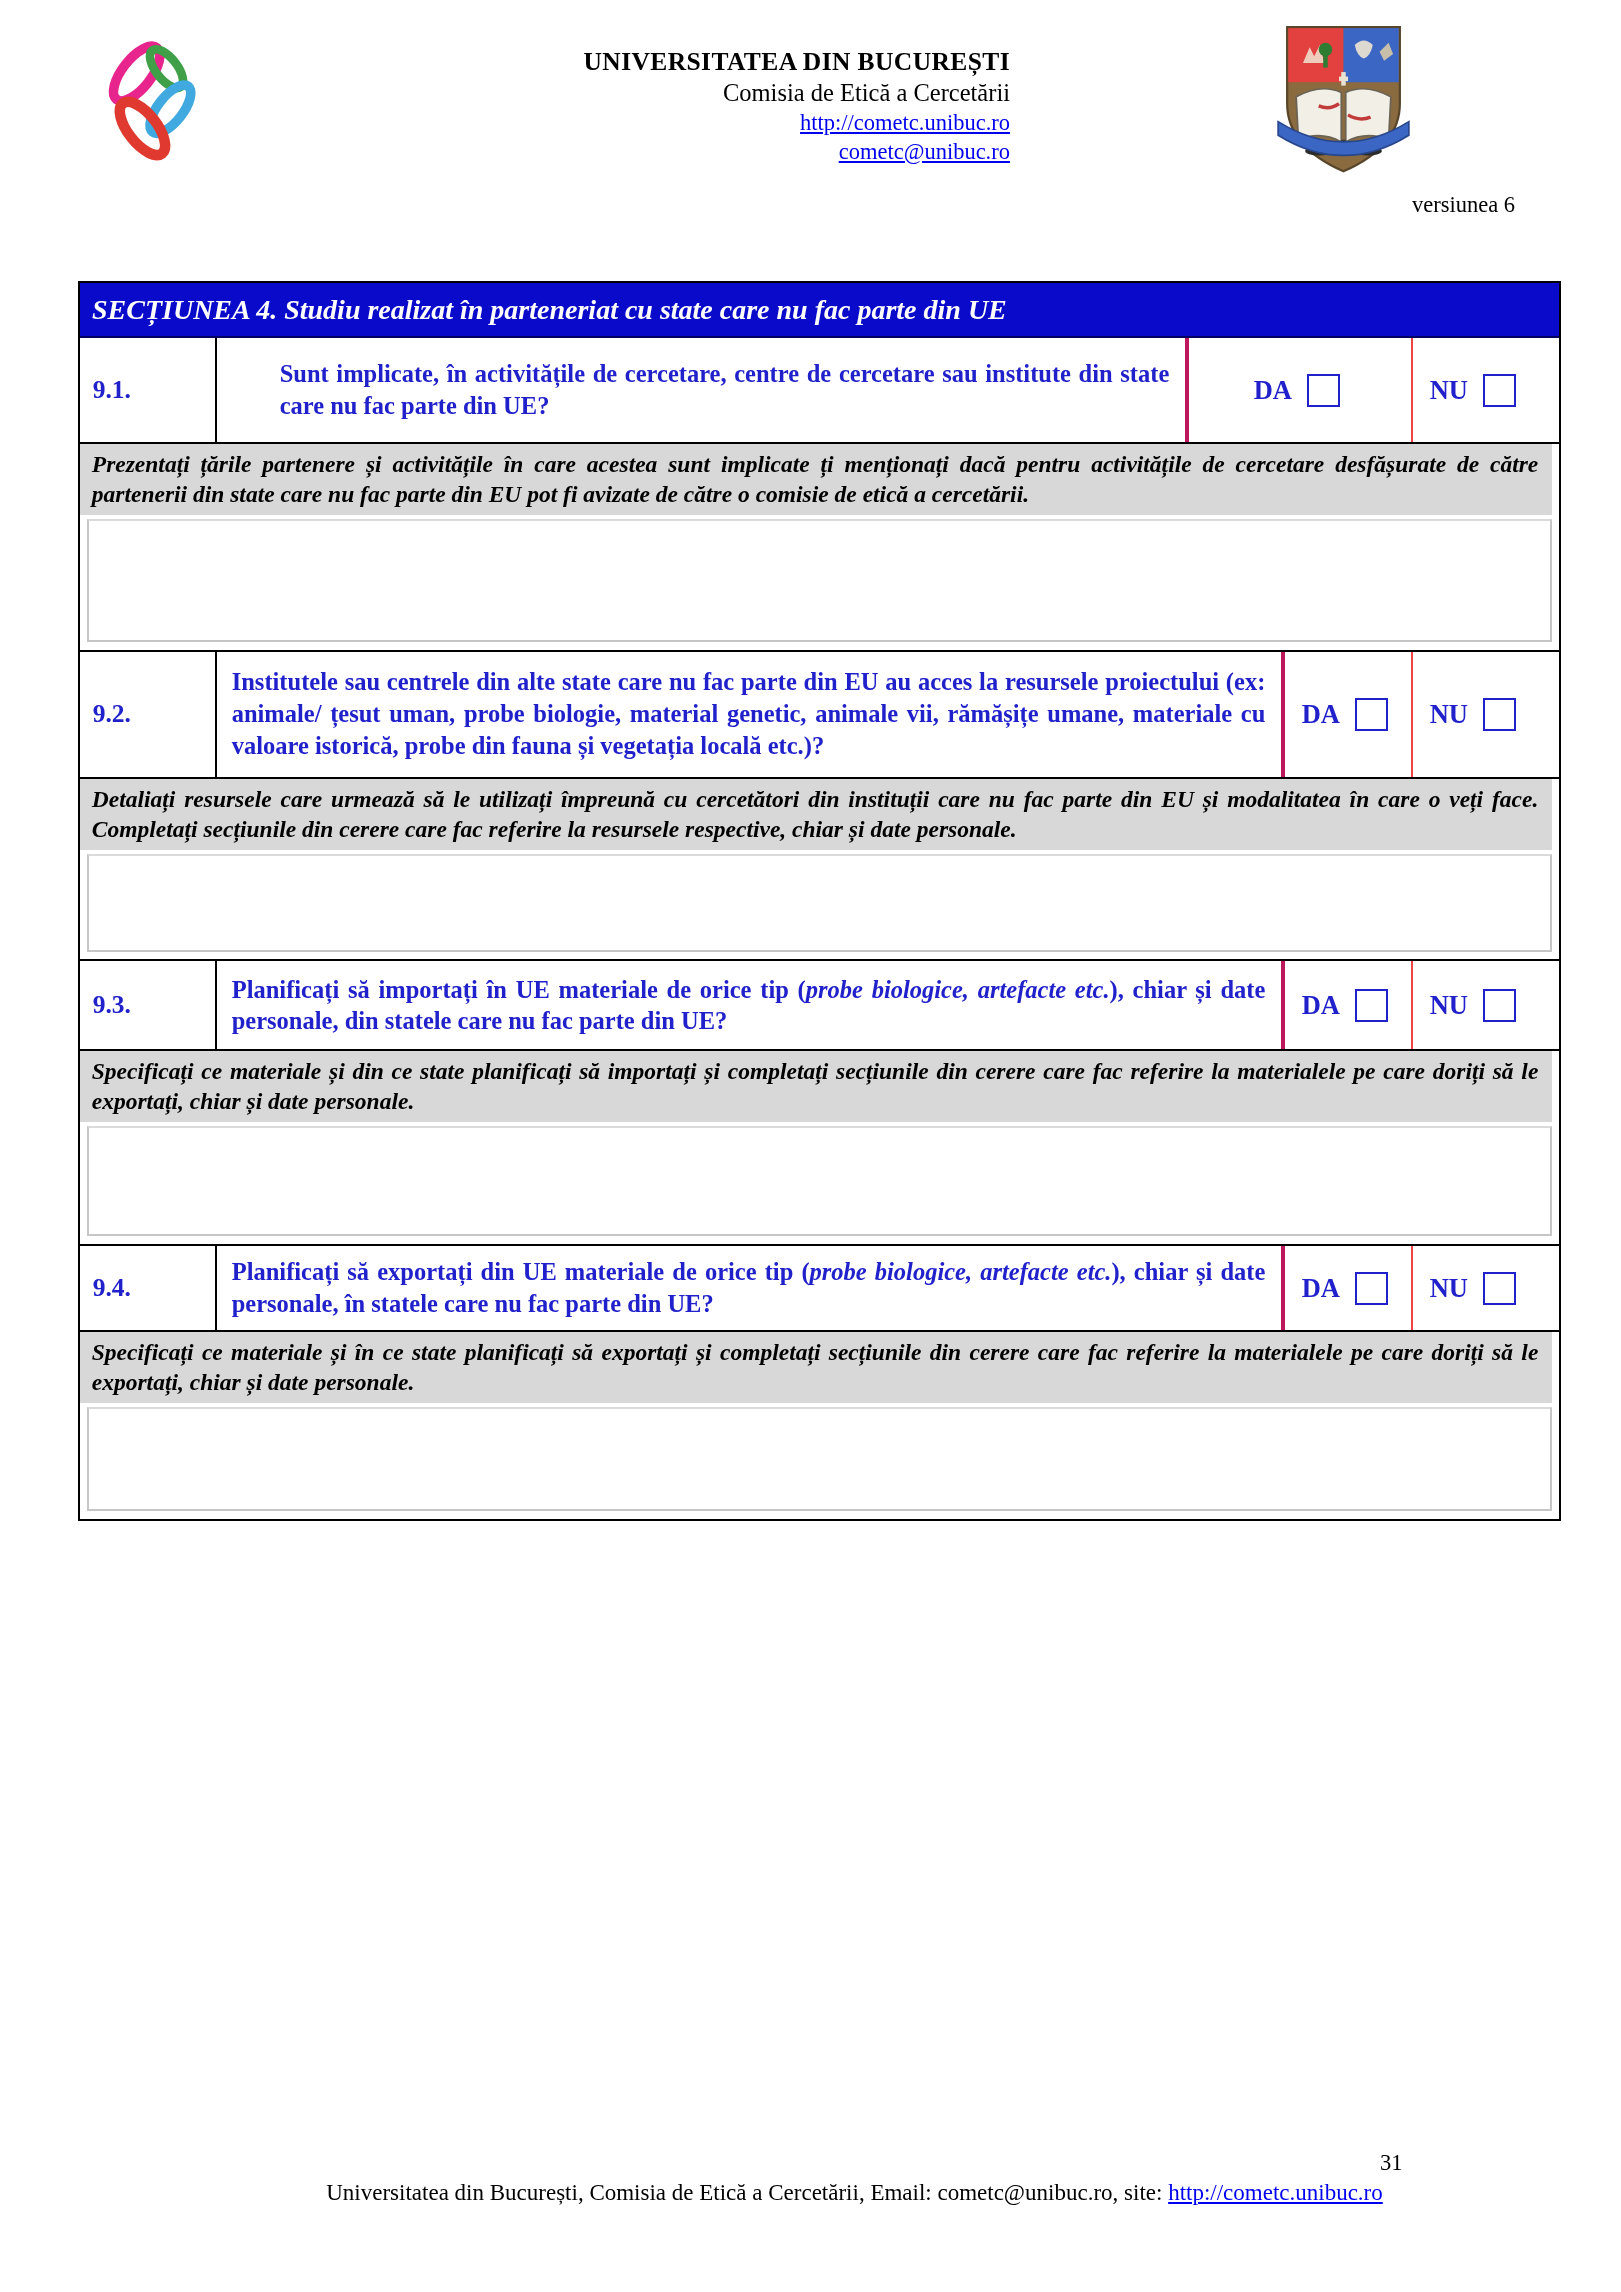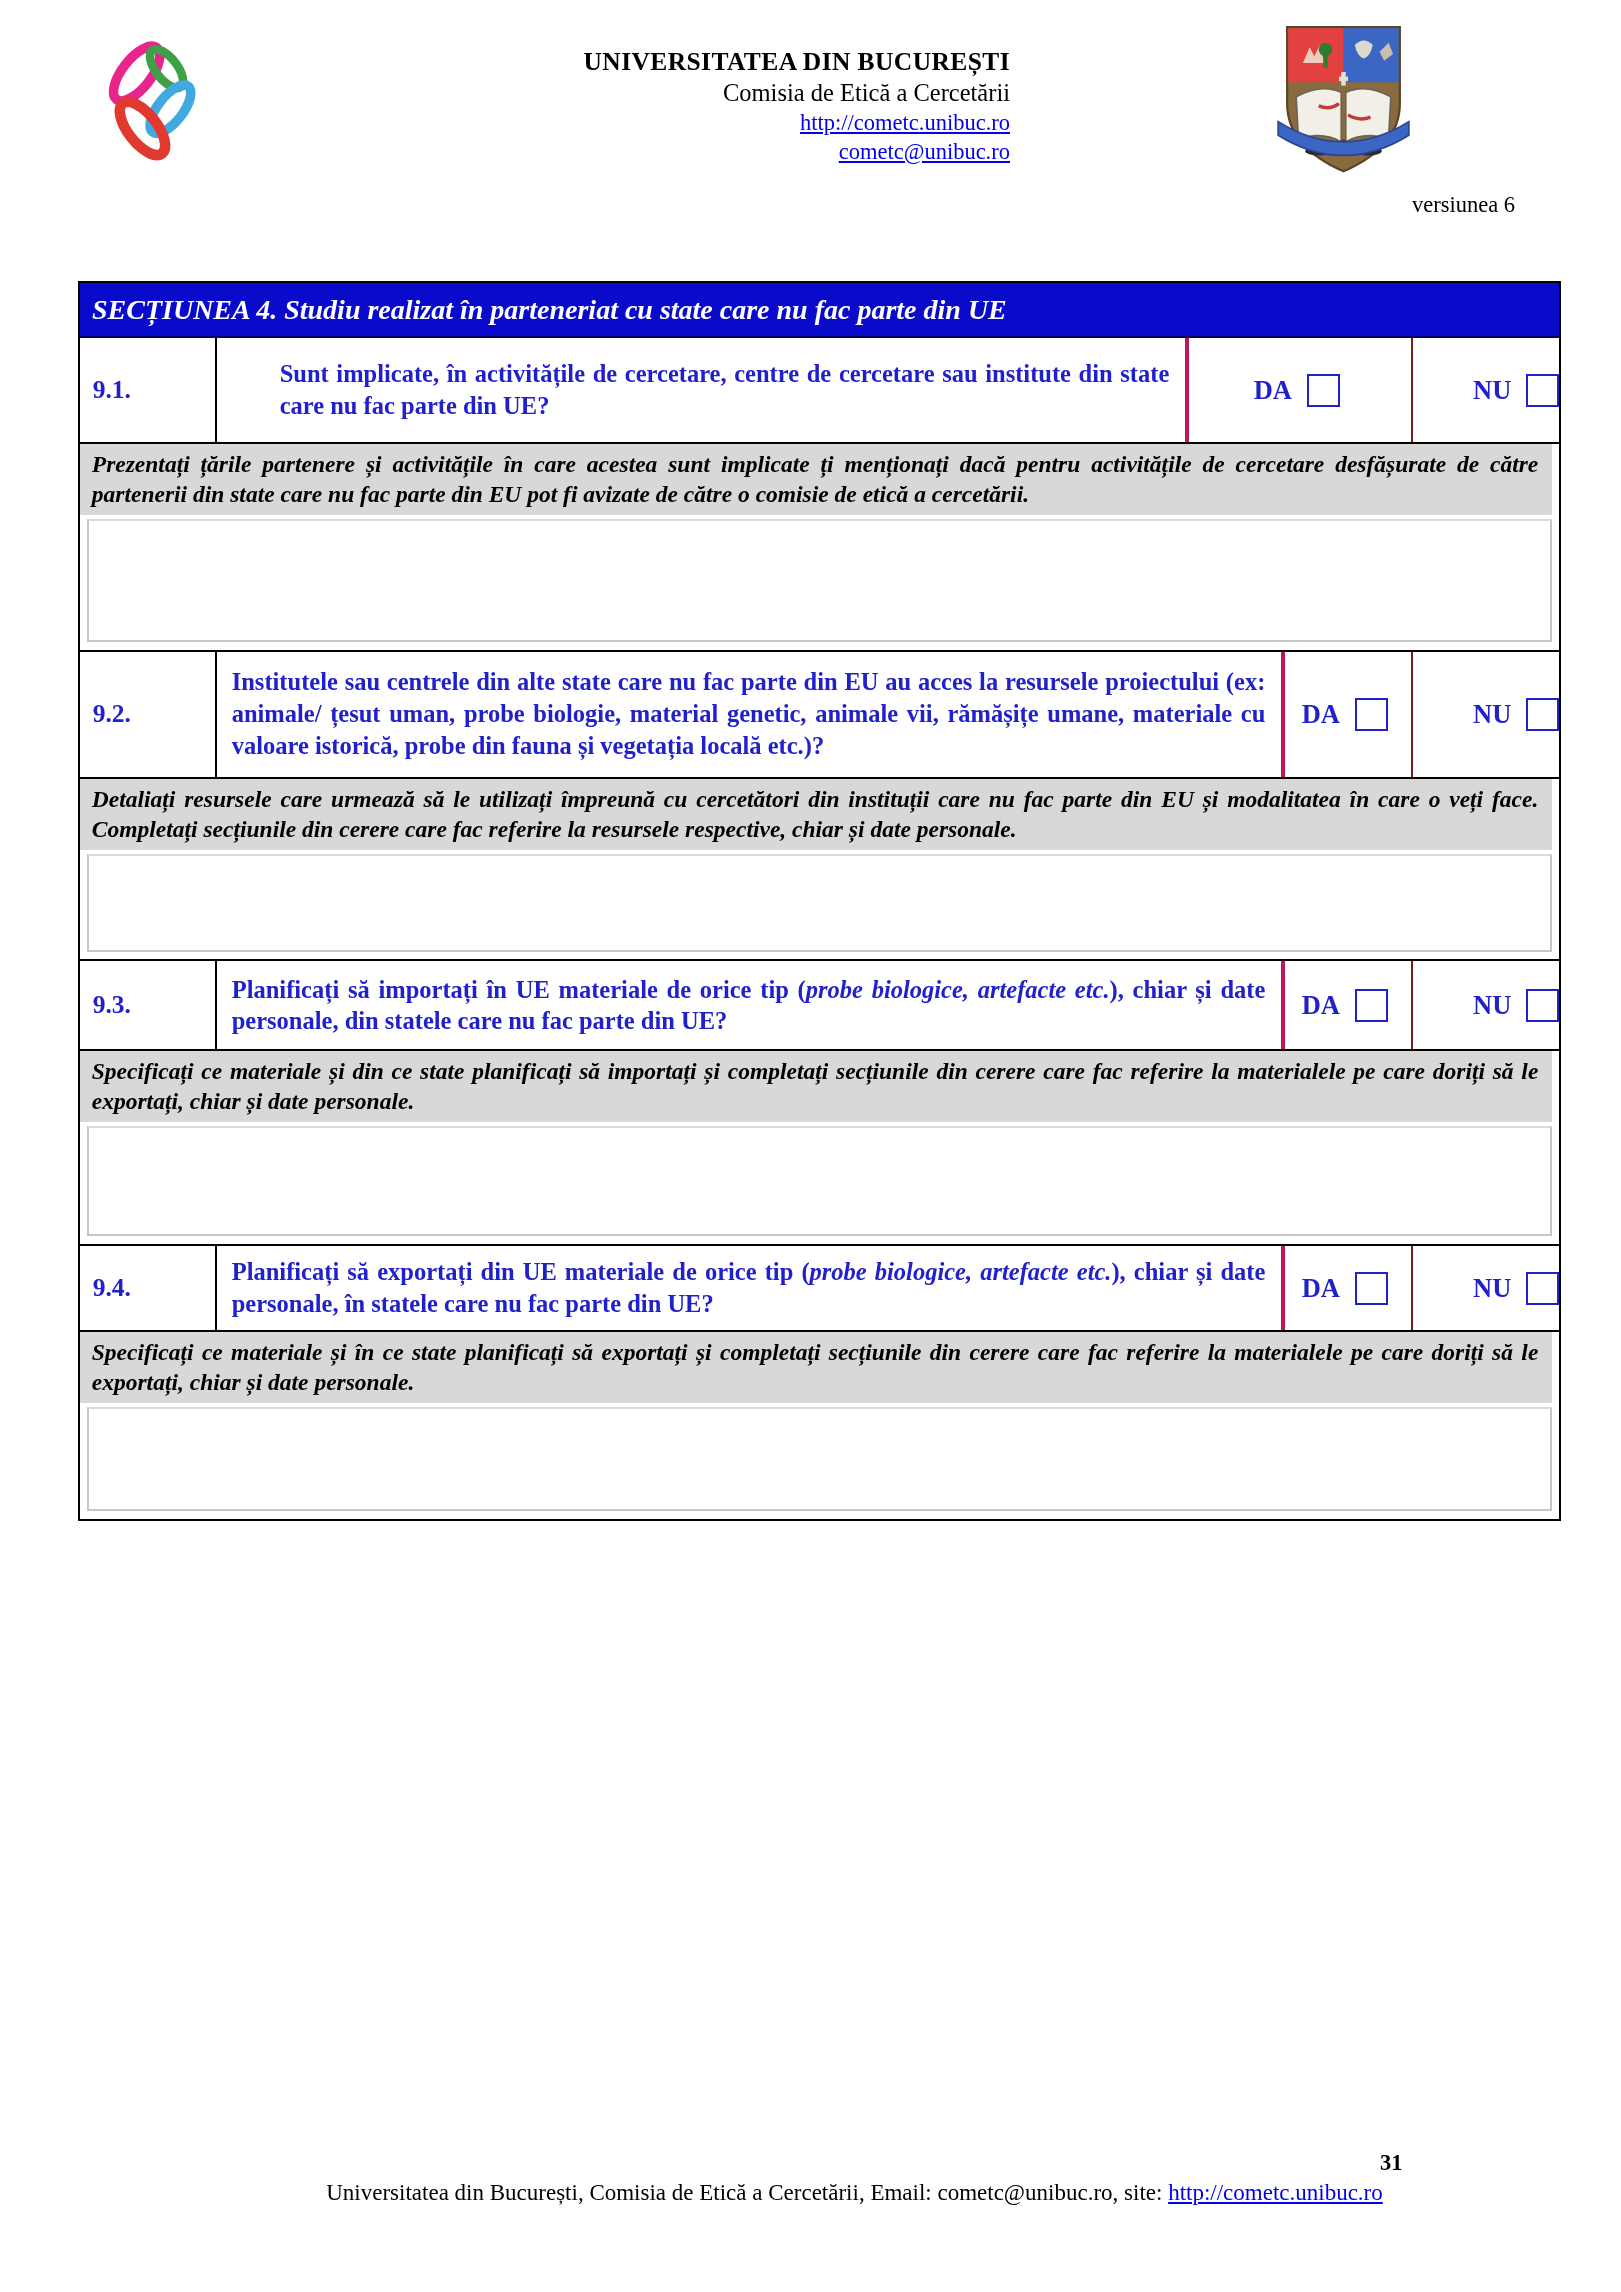--- a/index.html
+++ b/index.html
@@ -45,38 +45,38 @@
     display:flex; align-items:center; padding:5.9px 15.7px 5.9px 14.7px;
     color:var(--question-blue,#2121CC); font-weight:bold; font-size:24.5px; line-height:1.3;justify-content:flex-end;
   }
   .q-text-inner { width:100%; text-align:justify; }
   .q-text-inner i { font-style:italic; }
   .choice {
     flex:0 0 126px; width:126px; display:flex; align-items:center;
     padding-left:16.7px; gap:14.7px;
     color:var(--question-blue,#2121CC); font-weight:bold; font-size:26.5px;
   }
-  .choice.nu { flex:0 0 148px; width:148px; border-left:2px solid #7f1d1d;justify-content:flex-end; }
+  .choice.nu { flex:0 0 148px; width:148px; border-left:2px solid #ef4444; }
   .checkbox {
     width:33px; height:33px; flex:0 0 33px;
     border:2.9px solid var(--checkbox-blue,#2121CC); background:#fff; cursor:pointer;
   }
   .instr-row {
     background:var(--instruction-gray,#D8D8D8);
     border-right:7.8px solid #fff; border-bottom:2.9px solid #fff;
     padding:4.9px 13.7px 5.9px 11.8px;
     font-weight:bold; font-style:italic; font-size:23.5px; line-height:1.28;
     text-align:justify; color:#000;
   }
   .answer-row { padding:2px 6.9px 7.8px 6.9px; background:#fff; }
   .answer-box { width:100%; background:#fff; border:2px solid #C6C6C6; border-top-color:#DADADA; cursor:text; }
   .ab1 { height:123px; } .ab2 { height:98px; } .ab3 { height:110px; } .ab4 { height:104px; }
 
   
-  .page-num { position:absolute; top:2150px; left:1380px; font-size:22.5px;font-weight:bold; }
+  .page-num { position:absolute; top:2150px; left:1380px; font-size:22.5px; }
   .footer-line { position:absolute; top:2180px; left:0; width:100%; text-align:center; font-size:23px;margin-left:44px; }
   .footer-line a { color:var(--link-blue,#0000EE); text-decoration:underline; cursor:pointer; }
 </style>
 </head>
 <body>
 
 <div class="page">
 
   <div class="logo">
     <svg viewBox="0 0 110 150" width="106" height="147">

